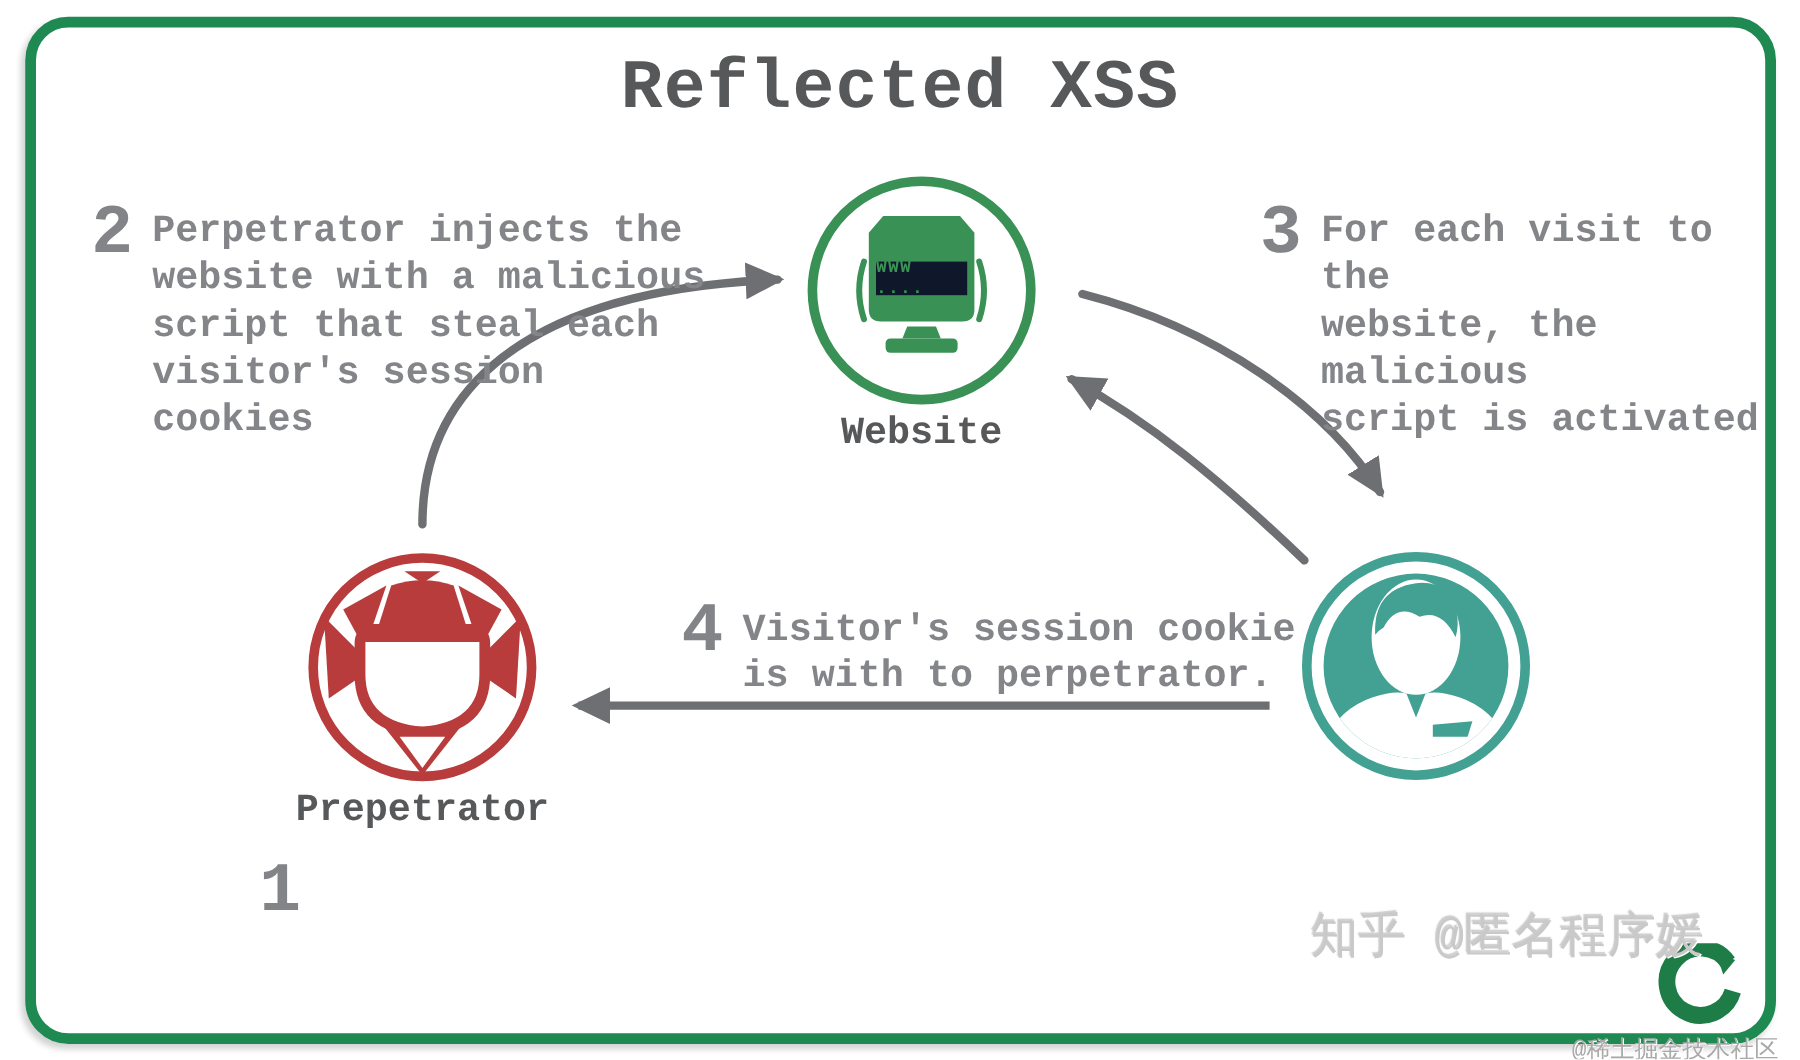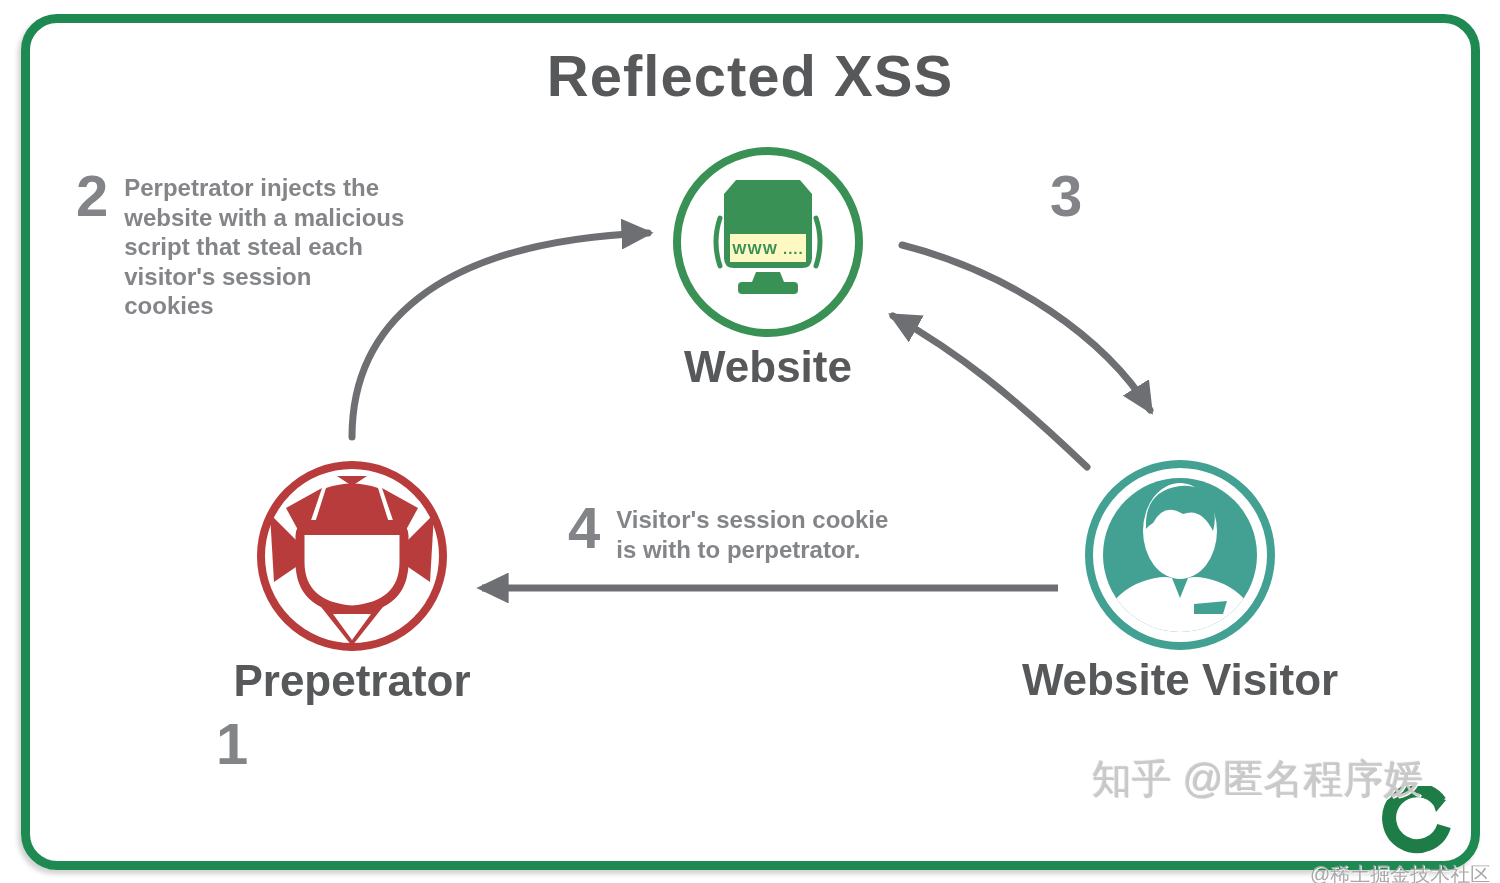--- a/index.html
+++ b/index.html
@@ -1,46 +1,46 @@
 <!DOCTYPE html>
 <html><head>
 <meta charset="utf-8">
 <style>
   html,body{margin:0;padding:0;background:#fff;}
   .canvas{
     position:relative;width:1500px;height:883px;background:#ffffff;
-    font-family:Liberation Sans, sans-serif;overflow:hidden;
+    font-family:Liberation Mono, monospace;overflow:hidden;
   }
   .frame{
     position:absolute;left:21px;top:14px;width:1441px;height:838px;
     border:9px solid #1e8a52;border-radius:36px;
     box-shadow:-3px 4px 5px rgba(0,0,0,0.18);
     background:transparent;
   }
   .title{
     position:absolute;top:42px;left:0;width:100%;text-align:center;
     font-size:58px;font-weight:bold;color:#57585a;letter-spacing:1px;
   }
   .arrows{position:absolute;left:0;top:0;width:1500px;height:883px;pointer-events:none;}
   .step{position:absolute;display:flex;gap:16px;}
   .step-number{font-size:58px;font-weight:bold;color:#828487;line-height:0.95;}
   .step-text{
-    font-size:24px;font-weight:bold;color:#838588;line-height:1.23;
+    font-size:32px;font-weight:bold;color:#838588;line-height:1.23;
     white-space:pre-line;padding-top:5px;
   }
   .node{position:absolute;width:200px;height:200px;}
   .node svg{position:absolute;left:0;top:0;width:200px;height:200px;}
   .node-label{
     position:absolute;left:50%;top:200px;transform:translateX(-50%);
-    font-size:44px;font-weight:bold;color:#57585a;white-space:nowrap;
+    font-size:32px;font-weight:bold;color:#57585a;white-space:nowrap;
   }
   .addr-bar{
-    position:absolute;left:62px;top:76px;width:76px;height:28px;background:#fef9c3;
+    position:absolute;left:62px;top:76px;width:76px;height:28px;background:#0f172a;
     display:flex;align-items:center;justify-content:center;
-    color:#3a9155;font-weight:bold;font-size:15px;letter-spacing:1px;margin-top:16px;
+    color:#3a9155;font-weight:bold;font-size:15px;letter-spacing:1px;
   }
   .wm-logo{position:absolute;left:1378px;top:786px;width:76px;height:76px;}
   .wm-primary{
     position:absolute;left:1092px;top:752px;font-size:40px;color:#c9c9c9;
     text-shadow:-1px -1px 1px rgba(110,110,110,0.35),1px 1px 0 #ffffff;
     white-space:nowrap;
   }
   .wm-secondary{
     position:absolute;left:1310px;top:840px;font-size:20px;color:#a9a9a9;
     text-shadow:1px 1px 0 #ffffff;white-space:nowrap;margin-top:21px;
@@ -71,20 +71,23 @@
     <div class="step-number">2</div>
     <div class="step-text">Perpetrator injects the
 website with a malicious
 script that steal each
 visitor's session
 cookies</div>
   </div>
 
   <div class="step" style="left:1050px;top:168px;">
     <div class="step-number">3</div>
+    <div class="step-text">For each visit to the
+website, the malicious
+script is activated</div>
   </div>
 
   <div class="step" style="left:568px;top:500px;">
     <div class="step-number">4</div>
     <div class="step-text">Visitor's session cookie
 is with to perpetrator.</div>
   </div>
 
   <div class="step" style="left:216px;top:716px;">
     <div class="step-number">1</div>
@@ -134,21 +137,20 @@
       <clipPath id="vclip">
           <circle cx="100" cy="100" r="77"></circle>
         </clipPath>
       <g clip-path="url(#vclip)">
         <ellipse cx="100" cy="76" rx="37" ry="48" fill="#ffffff"></ellipse>
         <path d="M66,74 Q64,36 100,31 Q128,28 134,56 Q136,66 133,76 Q121,52 103,59 Q84,47 73,68 Q68,71 66,74 Z" fill="#42a192"></path>
         <path d="M16,182 Q28,138 64,126 Q82,120 92,123 L100,143 L108,123 Q118,120 136,126 Q172,138 184,182 L184,204 L16,204 Z" fill="#ffffff"></path>
         <path d="M114,149 L147,146 L143,159 L114,159 Z" fill="#42a192"></path>
       </g>
     </svg>
-    <div class="node-label">Website Visitor</div>
   </div>
 
   <svg class="wm-logo" viewBox="0 0 76 76">
     <path d="M62,16 A28,28 0 1 0 66,40" fill="none" stroke="#1e7d46" stroke-width="14"></path>
     <path d="M52,8 L68,14 L58,26 Z" fill="#1e7d46"></path>
   </svg>
   <div class="wm-primary">知乎 @匿名程序媛</div>
   <div class="wm-secondary">@稀土掘金技术社区</div>
 
 </div>

